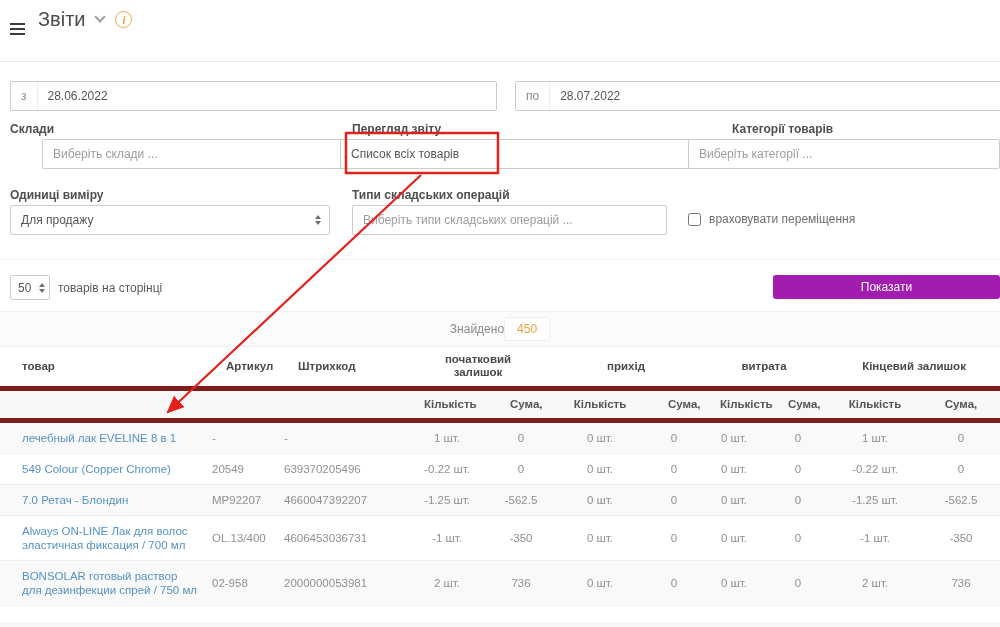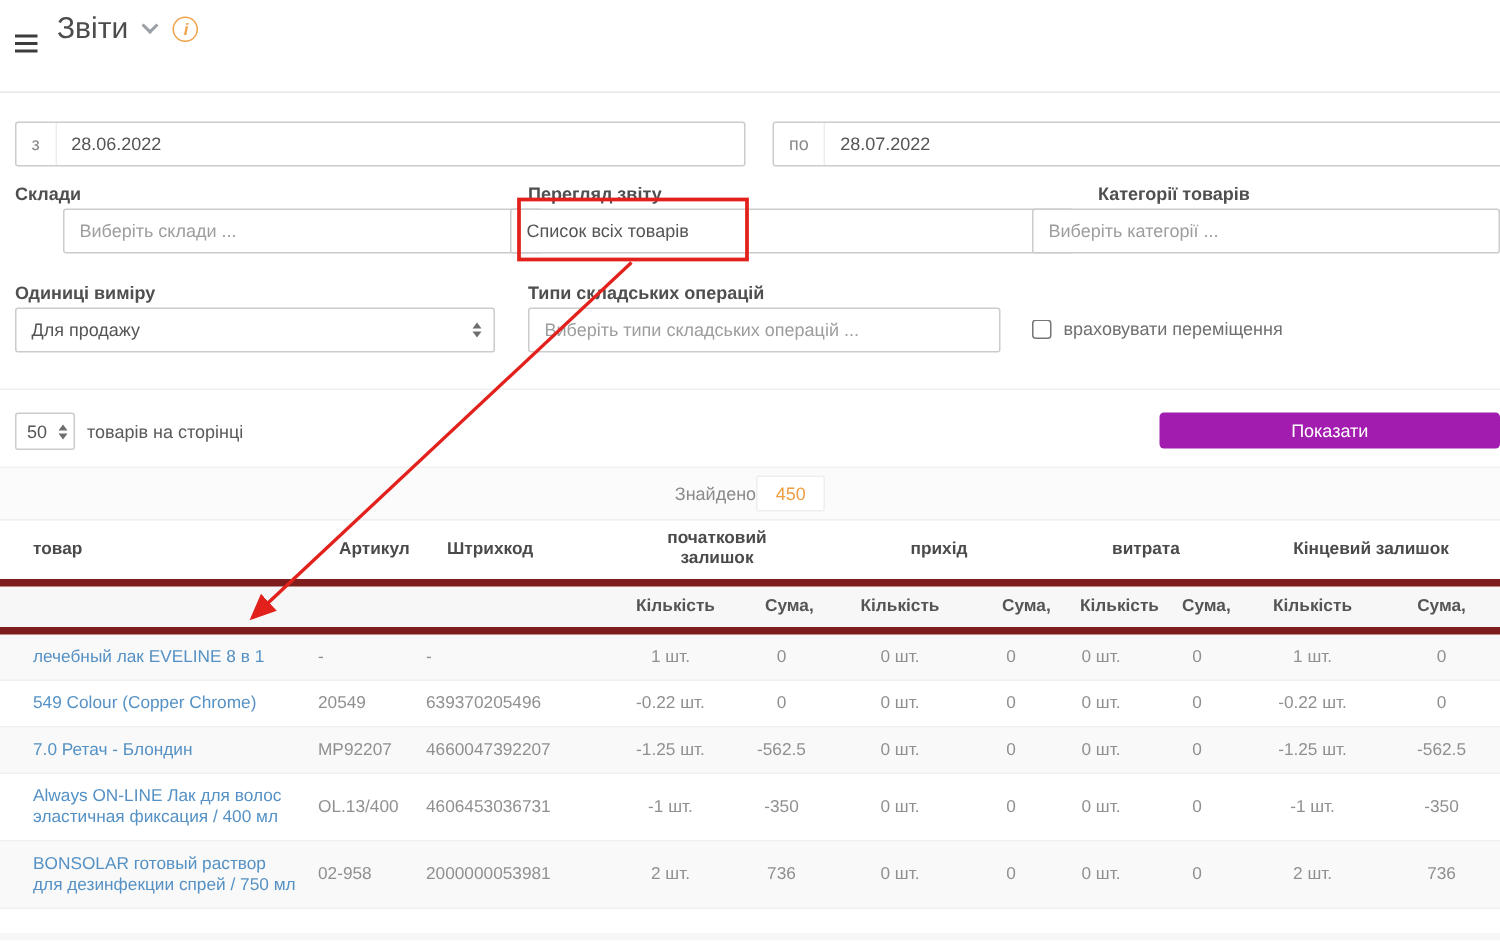--- a/index.html
+++ b/index.html
@@ -235,21 +235,21 @@
         <td>-1.25 шт.</td>
         <td>-562.5</td>
         <td>0 шт.</td>
         <td>0</td>
         <td>0 шт.</td>
         <td>0</td>
         <td>-1.25 шт.</td>
         <td>-562.5</td>
       </tr>
       <tr>
-        <td class="lft"><a href="#" class="prod">Always ON-LINE Лак для волос эластичная фиксация / 400 мл</a></td>
+        <td class="lft"><a href="#" class="prod">Always ON-LINE Лак для волос эластичная фиксация / 700 мл</a></td>
         <td class="lft">OL.13/400</td>
         <td class="lft">4606453036731</td>
         <td>-1 шт.</td>
         <td>-350</td>
         <td>0 шт.</td>
         <td>0</td>
         <td>0 шт.</td>
         <td>0</td>
         <td>-1 шт.</td>
         <td>-350</td>

